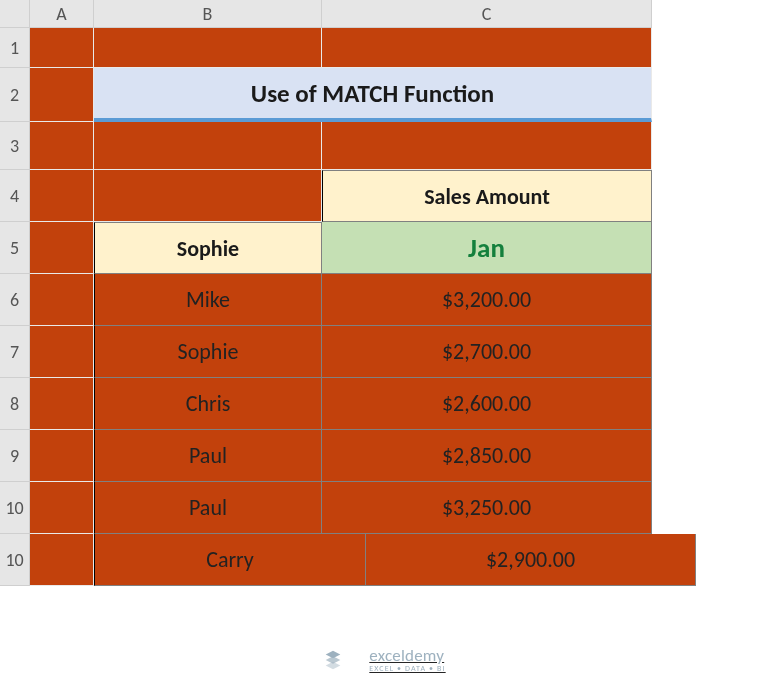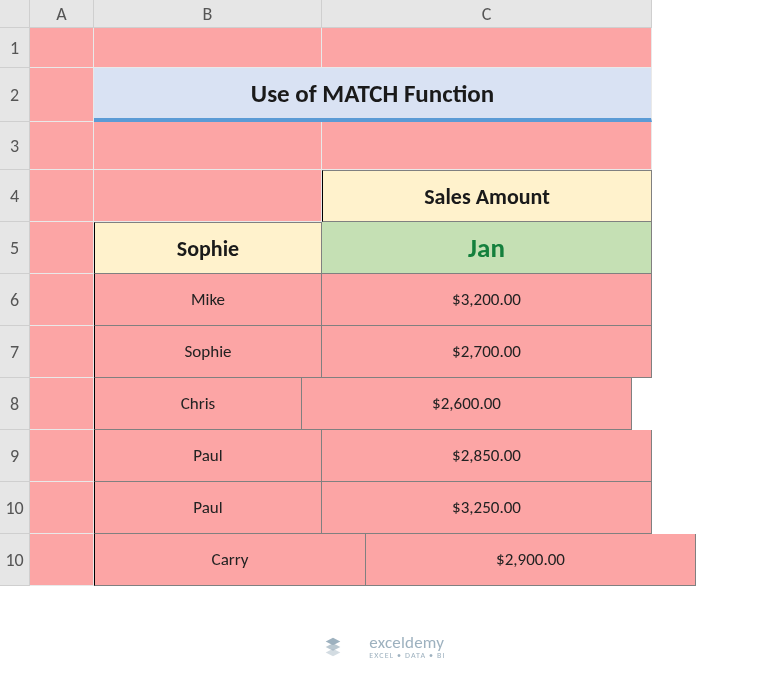--- a/index.html
+++ b/index.html
@@ -60,25 +60,25 @@
     .cells {
       position: absolute;
       left: 30px; top: 28px;
     }
     .row {
       display: flex;
     }
     .cell {
       border-right: 1px solid #e9e9e9;
       border-bottom: 1px solid #e9e9e9;
-      background: #fca5a5;
-      display: flex;
-      align-items: center;
-      justify-content: center;
-      font-size: 17px;
+      background: #c2410c;
+      display: flex;
+      align-items: center;
+      justify-content: center;
+      font-size: 22px;
       color: #222;
     }
     .title-cell {
       background: #d9e2f3;
       font-weight: bold;
       font-size: 25px;
       color: #1a1a1a;
       border-bottom: 4px solid #5b9bd5;
     }
     .header-beige {
@@ -94,27 +94,28 @@
       color: #15803d;
     }
     .tb-top { border-top: 1px solid #808080; }
     .tb-left { border-left: 1px solid #000000; }
     .tb-right { border-right: 1px solid #808080; }
     .tb-bottom { border-bottom: 1px solid #808080; }
     .tb-inner-h { border-bottom: 1px solid #808080; }
     .tb-inner-v { border-right: 1px solid #808080; }
     .watermark {
       position: absolute;
-      bottom: 25px;
+      bottom: 12px;
       left: 0; right: 0;
       display: flex;
       align-items: center;
       justify-content: center;
       gap: 25px;
       opacity: 0.85;
+      text-decoration: underline;
     }
     .wm-logo {
       width: 22px; height: 22px;
       position: relative;
     }
     .wm-logo svg { width: 22px; height: 22px; }
     .wm-text { line-height: 1; }
     .wm-brand { font-size: 17px; color: #8da4b4; font-weight: 500; letter-spacing: .2px; }
     .wm-tag { font-size: 8px; color: #8da4b4; letter-spacing: 1.1px; }
   </style>
@@ -173,21 +174,21 @@
         <div class="cell tb-left tb-inner-v tb-inner-h" style="width: 228px; height: 52px;">Mike</div>
         <div class="cell tb-right tb-inner-h" style="width: 330px; height: 52px;">$3,200.00</div>
       </div>
       <div class="row">
         <div class="cell" style="width: 64px; height: 52px;"></div>
         <div class="cell tb-left tb-inner-v tb-inner-h" style="width: 228px; height: 52px;">Sophie</div>
         <div class="cell tb-right tb-inner-h" style="width: 330px; height: 52px;">$2,700.00</div>
       </div>
       <div class="row">
         <div class="cell" style="width: 64px; height: 52px;"></div>
-        <div class="cell tb-left tb-inner-v tb-inner-h" style="width: 208px; height: 52px;">Chris</div>
+        <div class="cell tb-left tb-inner-v tb-inner-h" style="width: 228px; height: 52px;">Chris</div>
         <div class="cell tb-right tb-inner-h" style="width: 330px; height: 52px;">$2,600.00</div>
       </div>
       <div class="row">
         <div class="cell" style="width: 64px; height: 52px;"></div>
         <div class="cell tb-left tb-inner-v tb-inner-h" style="width: 228px; height: 52px;">Paul</div>
         <div class="cell tb-right tb-inner-h" style="width: 330px; height: 52px;">$2,850.00</div>
       </div>
       <div class="row">
         <div class="cell" style="width: 64px; height: 52px;"></div>
         <div class="cell tb-left tb-inner-v tb-inner-h" style="width: 228px; height: 52px;">Paul</div>

